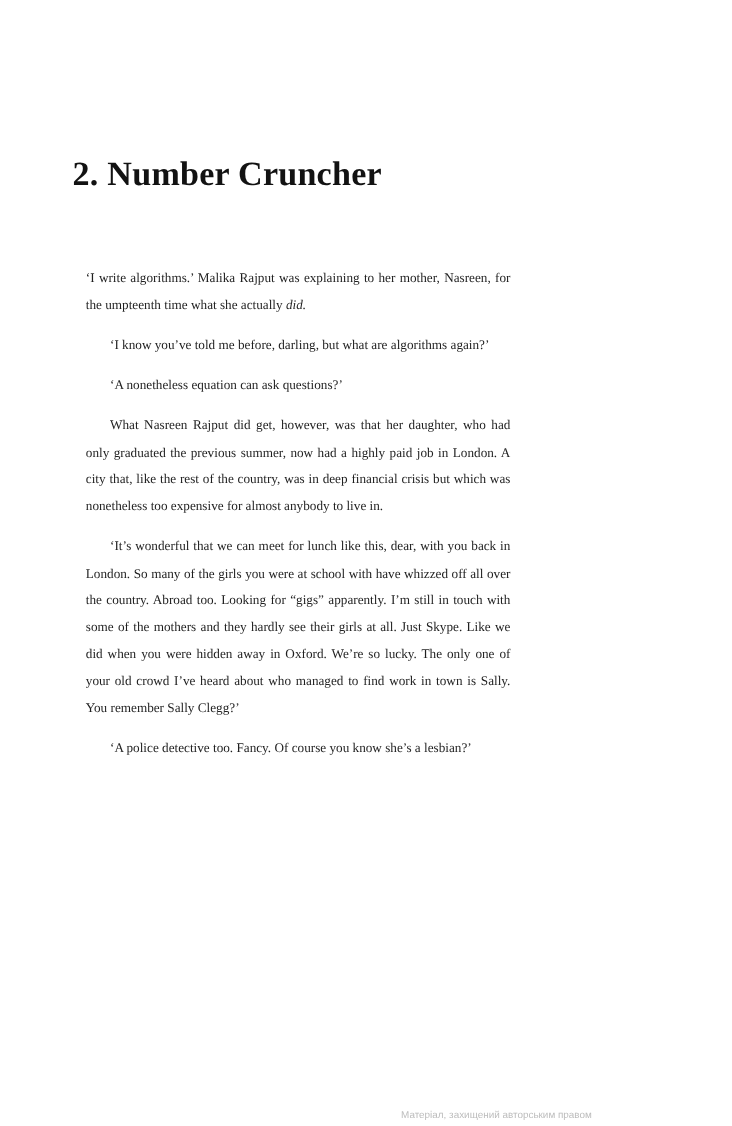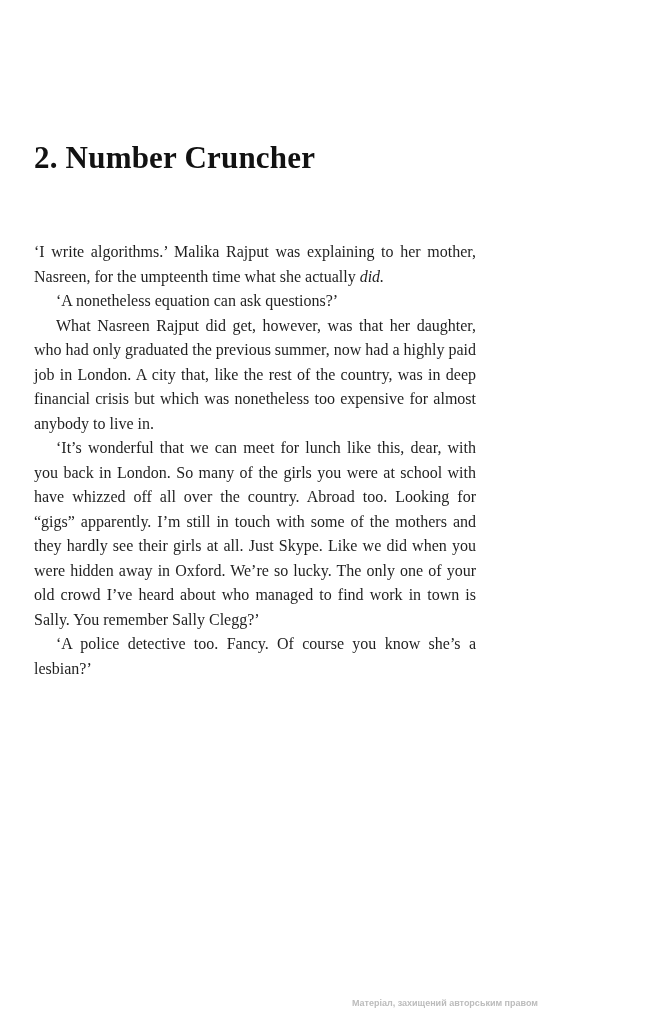--- a/index.html
+++ b/index.html
@@ -7,65 +7,65 @@
     padding: 0;
     background: #ffffff;
   }
   .page {
     position: relative;
     width: 543px;
     height: 1024px;
     margin: 0;
     background: var(--bg, #ffffff);
     box-sizing: border-box;
-    padding: 140px 67px 0 34px;
+    padding: 140px 67px 0 66px;
     overflow: hidden;
   }
   .chapter-title {
     margin: 0 0 64px 0;
     font-family: "Liberation Serif", "DejaVu Serif", serif;
     font-weight: 700;
     font-size: 31px;
     line-height: 36px;
     letter-spacing: 0.2px;
     color: var(--title, #121212);
   }
   .chapter-body p {
-    margin: 0;
+    margin: 12px;
     font-family: "Liberation Serif", "DejaVu Serif", serif;
-    font-size: 16px;
+    font-size: 12px;
     line-height: 24.5px;
     color: var(--text, #1f1f1f);
     text-align: justify;
   }
   .chapter-body p.indent {
     text-indent: 22px;
   }
   .chapter-body em {
     font-style: italic;
   }
   .watermark {
     position: absolute;
     right: 5px;
-    bottom: 16px;
+    bottom: 6px;
     font-family: "Liberation Sans", "DejaVu Sans", sans-serif;
     font-size: 9px;
     line-height: 10px;
     color: var(--watermark, #bcbcbc);
-    font-weight: bold;
   }
 </style>
 </head>
 <body>
 
 <div class="page">
   <h1 class="chapter-title">2. Number Cruncher</h1>
 
   <div class="chapter-body" id="chapter-body">
       <p><span>‘I write algorithms.’ Malika Rajput was explaining to her mother, Nasreen, for the umpteenth time what she actually </span><em>did.</em></p>
+      <p class="indent"><span>‘I know you’ve told me before, darling, but what are algorithms again?’</span></p>
       <p class="indent"><span>‘A nonetheless equation can ask questions?’</span></p>
       <p class="indent"><span>What Nasreen Rajput did get, however, was that her daughter, who had only graduated the previous summer, now had a highly paid job in London. A city that, like the rest of the country, was in deep financial crisis but which was nonetheless too expensive for almost anybody to live in.</span></p>
       <p class="indent"><span>‘It’s wonderful that we can meet for lunch like this, dear, with you back in London. So many of the girls you were at school with have whizzed off all over the country. Abroad too. Looking for “gigs” apparently. I’m still in touch with some of the mothers and they hardly see their girls at all. Just Skype. Like we did when you were hidden away in Oxford. We’re so lucky. The only one of your old crowd I’ve heard about who managed to find work in town is Sally. You remember Sally Clegg?’</span></p>
       <p class="indent"><span>‘A police detective too. Fancy. Of course you know she’s a lesbian?’</span></p>
     </div>
 
   <div class="watermark">Матеріал, захищений авторським правом</div>
 </div>
 
 </body></html>

